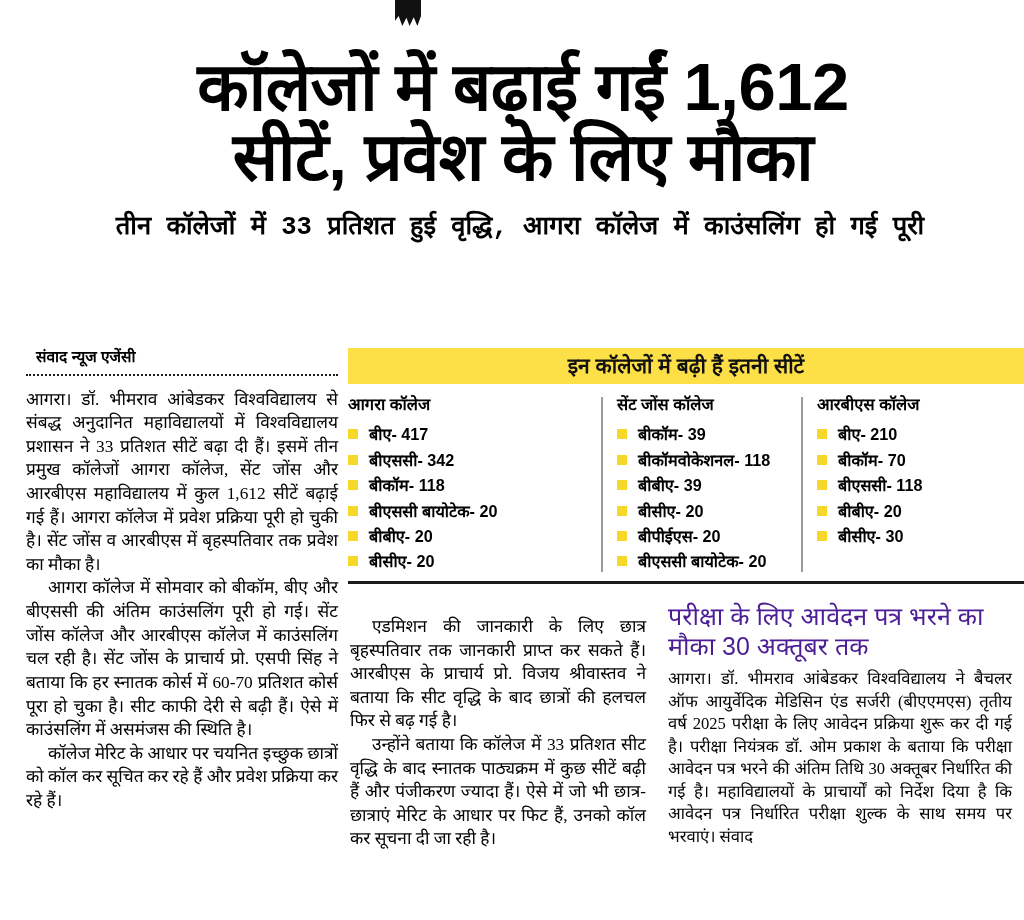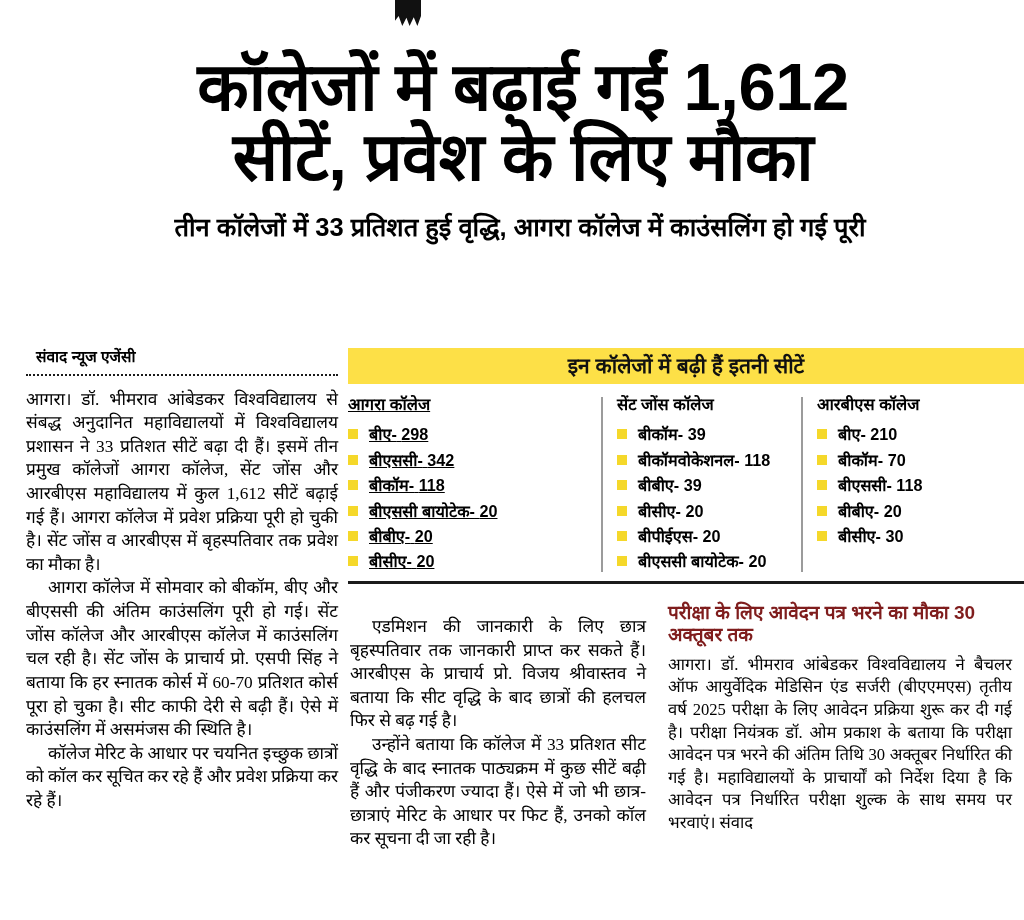--- a/index.html
+++ b/index.html
@@ -45,21 +45,21 @@
     line-height: 1.04;
     letter-spacing: -0.5px;
     text-align: center;
     color: #000;
   }
   .headline .line2 { display: block; }
 
   .subheadline {
     margin: 0;
     padding: 22px 10px 0 26px;
-    font-family: Liberation Sans, sans-serif;
+    font-family: Liberation Mono, monospace;
     font-weight: bold;
     font-size: 25.5px;
     line-height: 1.15;
     text-align: center;
     color: #000;
   }
 
   
   .content {
     position: absolute;
@@ -123,21 +123,21 @@
   .table-cols {
     display: flex;
     margin-top: 11px;
     position: relative;
   }
   .tcol {
     position: relative;
     padding-right: 12px;
     box-sizing: border-box;
   }
-  .tcol.c1 { width: 253px; text-decoration: underline; }
+  .tcol.c1 { width: 253px; }
   .tcol.c2 { width: 200px; padding-left: 16px; }
   .tcol.c3 { width: 178px; padding-left: 16px; }
   .tcol.c2::before, .tcol.c3::before {
     content: "";
     position: absolute;
     left: 0px;
     top: 2px;
     bottom: 2px;
     width: 2px;
     background: #9b9b9b;
@@ -184,25 +184,25 @@
     width: 296px;
   }
   
   .col-right {
     position: absolute;
     left: 668px;
     top: 254px;
     width: 344px;
   }
   .sub-head2 {
-    font-size: 19px;
-    font-weight: bold;
+    font-size: 25px;
+    font-weight: normal;
     line-height: 1.18;
     margin: 0 0 7px 0;
-    color: #7f1d1d;
+    color: #4c1d95;
   }
   .col-right .body-text { font-size: 16.6px; line-height: 1.36; }
   .col-mid .body-text { margin-top: 5px; }
 </style>
 </head>
 <body>
 
 <div class="page">
 
   <div class="tear-mark"></div>
@@ -226,21 +226,21 @@
       </div>
     </div>
 
     <div class="table-block">
       <div class="table-banner">इन कॉलेजों में बढ़ी हैं इतनी सीटें</div>
       <div class="table-cols">
 
         <div class="tcol c1">
           <div class="tcol-title">आगरा कॉलेज</div>
           <ul class="tlist">
-            <li><span class="bullet"></span><span class="titem-label">बीए-</span>&nbsp;<span>298</span></li>
+            <li><span class="bullet"></span><span class="titem-label">बीए-</span>&nbsp;<span>417</span></li>
             <li><span class="bullet"></span><span class="titem-label">बीएससी-</span>&nbsp;<span>342</span></li>
             <li><span class="bullet"></span><span class="titem-label">बीकॉम-</span>&nbsp;<span>118</span></li>
             <li><span class="bullet"></span><span class="titem-label">बीएससी बायोटेक-</span>&nbsp;<span>20</span></li>
             <li><span class="bullet"></span><span class="titem-label">बीबीए-</span>&nbsp;<span>20</span></li>
             <li><span class="bullet"></span><span class="titem-label">बीसीए-</span>&nbsp;<span>20</span></li>
           </ul>
         </div>
 
         <div class="tcol c2">
           <div class="tcol-title">सेंट जोंस कॉलेज</div>

